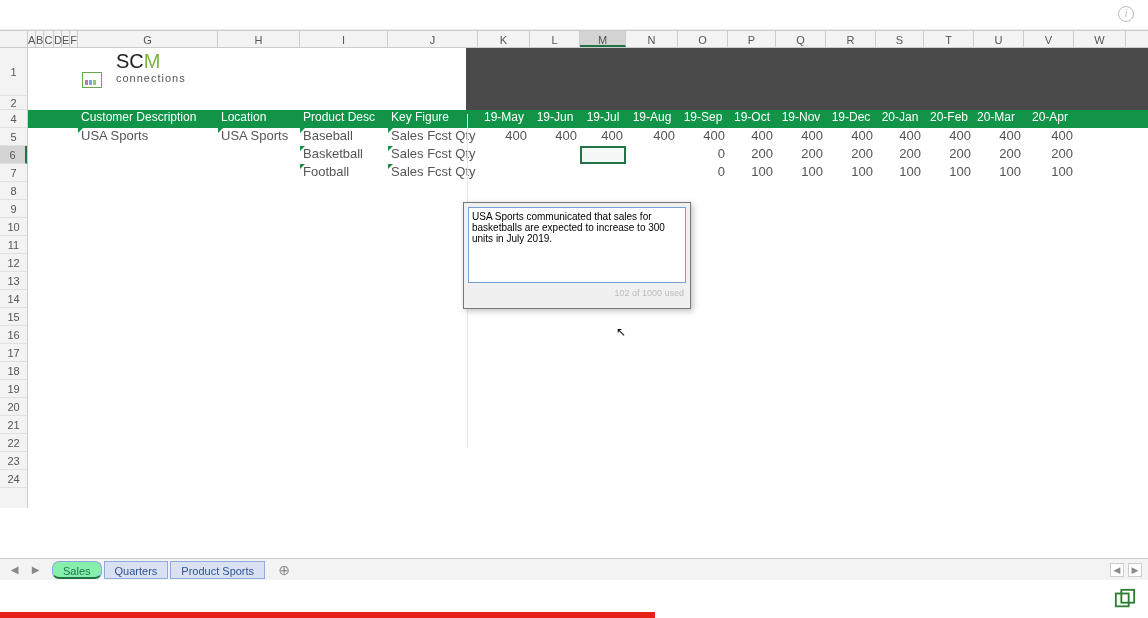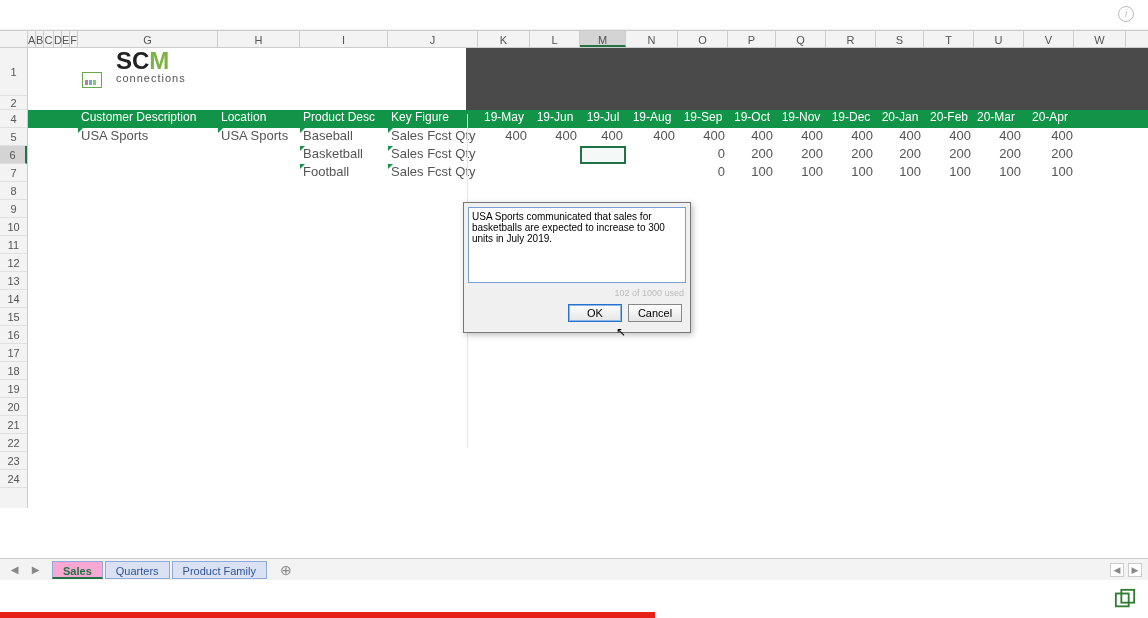--- a/index.html
+++ b/index.html
@@ -19,21 +19,21 @@
   .rownums { width: 28px; background: #f3f3f3; border-right: 1px solid #ccc; }
   .rn { height: 18px; border-bottom: 1px solid #e0e0e0; text-align: center; font-size: 11px; color: #555; line-height: 18px; }
   .rn.sel { background: #d4d4d4; border-right: 2px solid #217346; }
   .rn.tall { height: 48px; line-height: 48px; }
 
   .cells { position: relative; flex: 1; }
 
   .banner { height: 48px; display: flex; }
   .banner-left { width: 438px; background: #fff; position: relative; }
   .logo { position: absolute; left: 88px; top: 2px; }
-  .logo-top { font-size: 24px; font-weight: bold; font-family: "Arial Narrow", Arial, sans-serif; color: #222; line-height: 22px; }
+  .logo-top { font-size: 20px; font-weight: normal; font-family: "Arial Narrow", Arial, sans-serif; color: #222; line-height: 22px; }
   .logo-top .green { color: #7cb342; }
   .logo-bottom { font-size: 11px; letter-spacing: 1px; color: #555; }
   .chart-ic { position: absolute; left: 54px; top: 24px; width: 20px; height: 16px; border: 1px solid #6aa84f; background: #fff; }
   .chart-ic::after { content:""; position:absolute; left:2px; bottom:2px; width:3px; height:5px; background:#c27ba0; box-shadow: 4px 0 0 #6fa8dc, 8px 0 0 #93c47d; }
   .banner-right { flex: 1; background: #4a4a4a; color: #eee; padding: 4px 14px; }
   .title { font-size: 20px; font-weight: normal; font-family: "Segoe UI Light", "Segoe UI", sans-serif; }
   .refresh { font-size: 11px; color: #ccc; }
   
 
   .hdr-row { height: 18px; background: #119447; color: #fff; display: flex; font-size: 12px; }
@@ -41,21 +41,21 @@
 
   .datarow { height: 18px; display: flex; font-size: 13px; color: #555; }
   .tri { position: relative; }
   .tri::before { content:""; position:absolute; left:0; top:0; border-top:5px solid #119447; border-right:5px solid transparent; }
 
   .selcell { position:absolute; border:2px solid #217346; background: rgba(33,115,70,0.05); }
 
   .tabs { position:absolute; bottom:38px; left:0; right:0; height:22px; background:#f3f3f3; border-top:1px solid #ccc; display:flex; align-items:center; }
   .tab-scroll { width:50px; display:flex; justify-content:space-around; font-size:10px; color:#888; padding: 0 4px; }
   .tab { height:18px; padding:0 10px; font-size:11px; line-height:18px; border:1px solid #8ea9db; margin-left:2px; cursor:pointer; }
-  .tab.active { background:#f9a8d4; border-bottom:2px solid #217346; color:#217346; font-weight:bold; }
+  .tab.active { background:#86efac; border-bottom:2px solid #217346; color:#217346; font-weight:normal;border-radius:7px; }
   .tab.inactive { background:#d9e1f2; color:#305496; }
   .tab-add { width:22px; text-align:center; color:#888; font-size:14px; margin-left:8px; }
   .tabs-right { position:absolute; right:6px; display:flex; gap:4px; }
   .hscroll-end { width:14px; height:14px; border:1px solid #ccc; font-size:9px; text-align:center; line-height:12px; color:#888; background:#fff; }
 
   .bottom-strip { position:absolute; bottom:0; left:0; right:0; height:38px; background:#fff; }
   .redbar { position:absolute; bottom:0; left:0; height:6px; width:655px; background:#e62117; }
   .corner-ic { position:absolute; right:12px; bottom:8px; width:22px; height:22px; }
   .corner-ic svg { width:22px; height:22px; }
 
@@ -240,21 +240,21 @@
   <div class="vert-sep"></div>
 </div>
 
 <div class="tabs">
   <div class="tab-scroll">
       <span>◀</span>
       <span>▶</span>
     </div>
   <div class="tab active">Sales</div>
   <div class="tab inactive">Quarters</div>
-  <div class="tab inactive">Product Family</div>
+  <div class="tab inactive">Product Sports</div>
   <div class="tab-add">⊕</div>
   <div class="tabs-right">
     <div class="hscroll-end">◀</div>
     <div class="hscroll-end">▶</div>
   </div>
 </div>
 
 <div class="bottom-strip">
   <div class="redbar"></div>
   <div class="corner-ic">
@@ -262,19 +262,15 @@
         <rect x="2" y="6" width="14" height="14" fill="none" stroke="#2e7d32" stroke-width="2"></rect>
         <rect x="8" y="2" width="14" height="14" fill="none" stroke="#2e7d32" stroke-width="2"></rect>
       </svg>
   </div>
 </div>
 
 <div class="dlg">
   <div class="dlg-body">
     <textarea class="dlg-ta" style="">USA Sports communicated that sales for basketballs are expected to increase to 300 units in July 2019.</textarea>
     <div class="dlg-count">102 of 1000 used</div>
-    <div class="dlg-btns">
-      <button class="dlg-btn primary">OK</button>
-      <button class="dlg-btn">Cancel</button>
-    </div>
   </div>
   <span class="cursor-arrow" style="left:152px; top:122px;">↖</span>
 </div>
 
 </body></html>

